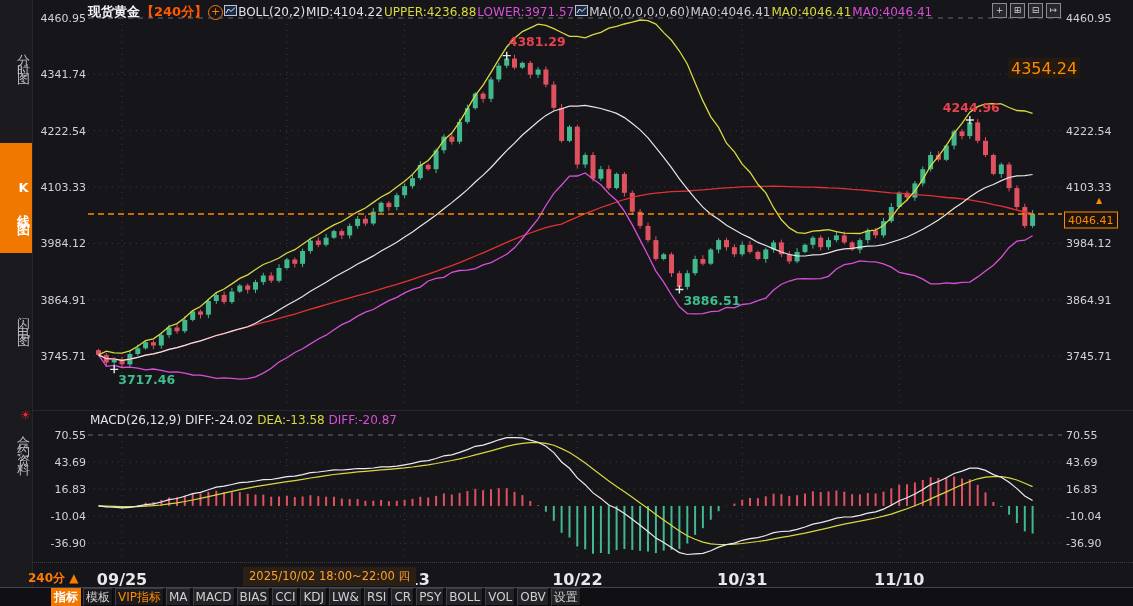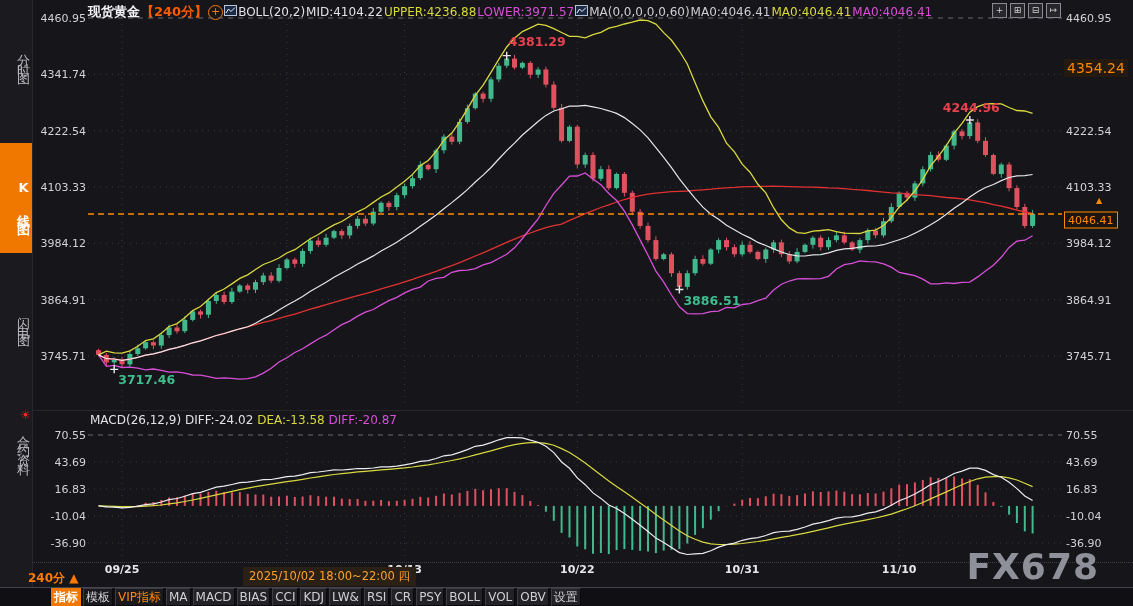--- a/index.html
+++ b/index.html
@@ -23,30 +23,30 @@
     font-size:9px;line-height:12px;text-align:center;cursor:pointer;}
   
   .mainplot{position:absolute;left:88px;top:11px;width:974px;height:399px;}
   .macdplot{position:absolute;left:88px;top:420px;width:974px;height:142px;}
   .sep1{position:absolute;left:32px;top:410px;right:0;border-top:1px solid #26262c;}
   .sep2{position:absolute;left:32px;top:562px;right:0;border-top:1px dotted #3e3e46;}
   .sep3{position:absolute;left:0;top:587px;right:0;border-top:1px solid #44444c;}
   .axis-label{position:absolute;font-size:11px;color:#d2d2d6;transform:translateY(-50%);white-space:nowrap;}
   .axis-left{left:34px;width:52px;text-align:right;}
   .axis-right{left:1066px;text-align:left;}
-  .marker-upper{position:absolute;left:1064px;transform:translateY(-50%);background:#241a10;color:#ff8a00;
-    font-size:14px;padding:1px 3px;}
+  .marker-upper{position:absolute;left:1008px;transform:translateY(-50%);background:#241a10;color:#ff8a00;
+    font-size:16px;padding:1px 3px;}
   .marker-current{position:absolute;left:1064px;transform:translateY(-50%);background:#1c1410;color:#ff8a00;
     font-size:11px;padding:1px 3px;border:1px solid #ff8a00;}
   .marker-arrow{position:absolute;left:1096px;color:#ff8a00;font-size:8px;transform:translateY(-100%);}
   .macd-header{position:absolute;left:90px;top:413px;font-size:12px;white-space:nowrap;z-index:3;}
   
   .xaxis-row{position:absolute;left:0;top:563px;right:0;height:24px;}
   .period-btn{position:absolute;left:28px;top:7px;color:#ff7a00;font-weight:bold;font-size:12px;cursor:pointer;}
-  .xlabel{position:absolute;top:0;transform:translateX(-50%);font-size:11px;font-weight:bold;color:#e8e8ec;}
+  .xlabel{position:absolute;top:7px;transform:translateX(-50%);font-size:16px;font-weight:bold;color:#e8e8ec;}
   .xtooltip{position:absolute;left:243px;top:4px;background:#2a2016;color:#ffa030;font-size:11.5px;
     padding:2px 6px;white-space:nowrap;z-index:2;}
   .watermark{position:absolute;right:34px;top:546px;font-size:36px;font-weight:600;letter-spacing:1px;color:#90909a;z-index:4;}
   
   .toolbar{position:absolute;left:0;top:588px;right:0;height:18px;background:#101014;display:flex;align-items:center;}
   .tab{height:14px;line-height:14px;font-size:12px;padding:1px 2px;margin:0 1px;color:#d0d0d4;background:#232327;
     border:1px solid #0a0a0c;border-top-color:#3c3c42;border-left-color:#3c3c42;cursor:pointer;white-space:nowrap;}
   .tab.active{background:#f07800;color:#ffffff;border-color:#f07800;font-weight:bold;}
   .tab.vip{color:#ff8a00;background:#1a1a1e;}
   .tab.plain{background:#1a1a1e;}
@@ -535,21 +535,20 @@
       <div class="marker-current" style="top: 213.899px; margin-top: 6px;">4046.41</div>
       <div class="marker-arrow" style="top: 204.899px;">▲</div>
     </div>
 
   <div class="xaxis-row">
     <span class="period-btn">240分 ▲</span>
     <span id="xlabels"><span class="xlabel" style="left: 122.05px;">09/25</span><span class="xlabel" style="left: 404.65px;">10/13</span><span class="xlabel" style="left: 577.35px;">10/22</span><span class="xlabel" style="left: 742.2px;">10/31</span><span class="xlabel" style="left: 899.2px;">11/10</span></span>
     <span class="xtooltip">2025/10/02 18:00~22:00 四</span>
   </div>
 
-  <div class="watermark">FX678</div>
 
   <div class="toolbar" id="toolbar">
       <span style="width: 50px;"></span>
       <span class="tab active">指标</span>
       <span class="tab plain">模板</span>
       <span class="tab vip">VIP指标</span>
       <span class="tab">MA</span>
       <span class="tab">MACD</span>
       <span class="tab">BIAS</span>
       <span class="tab">CCI</span>

